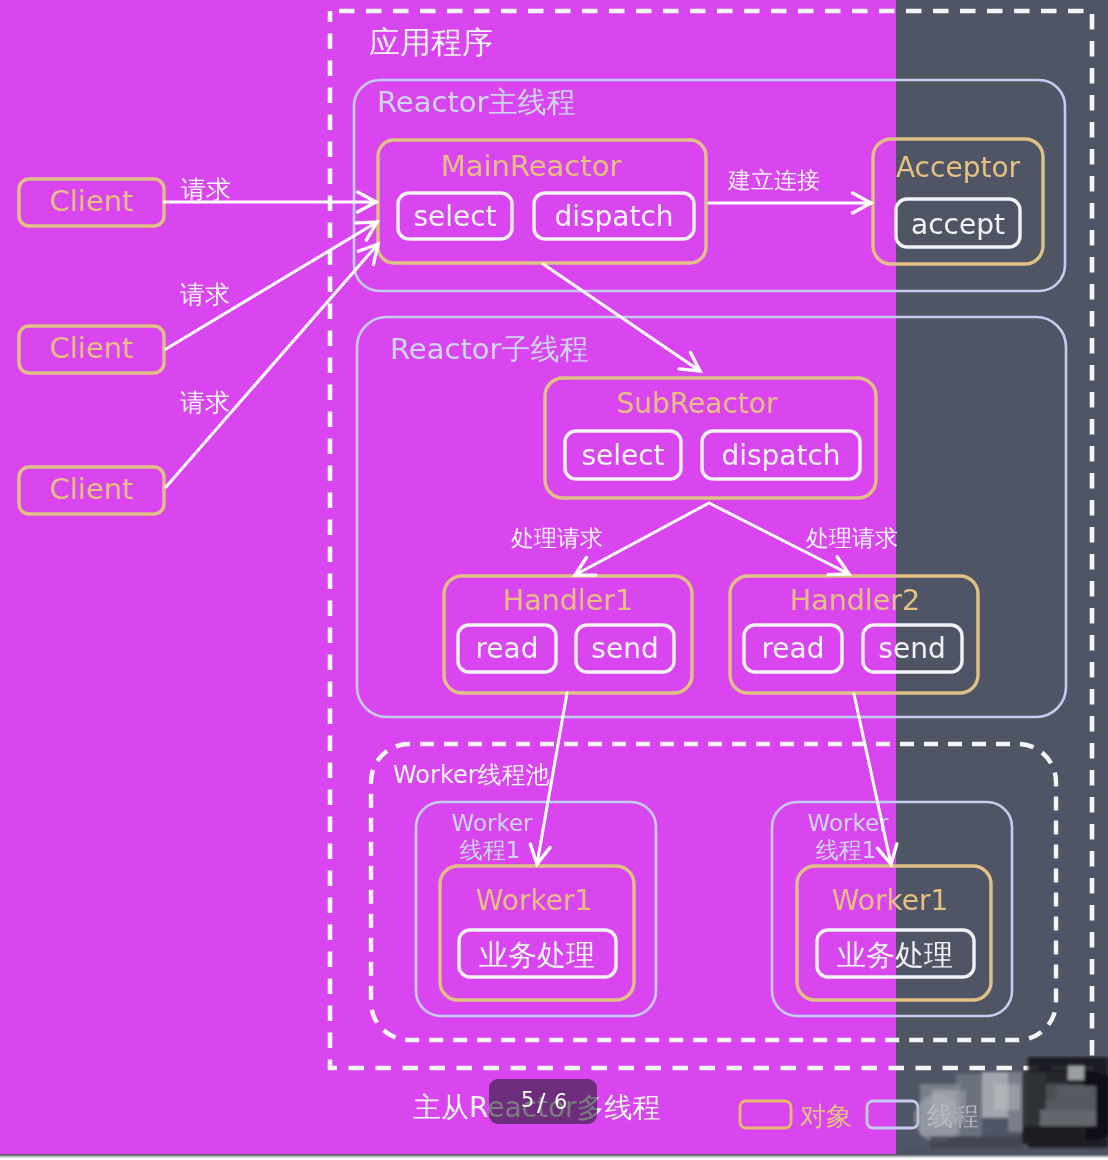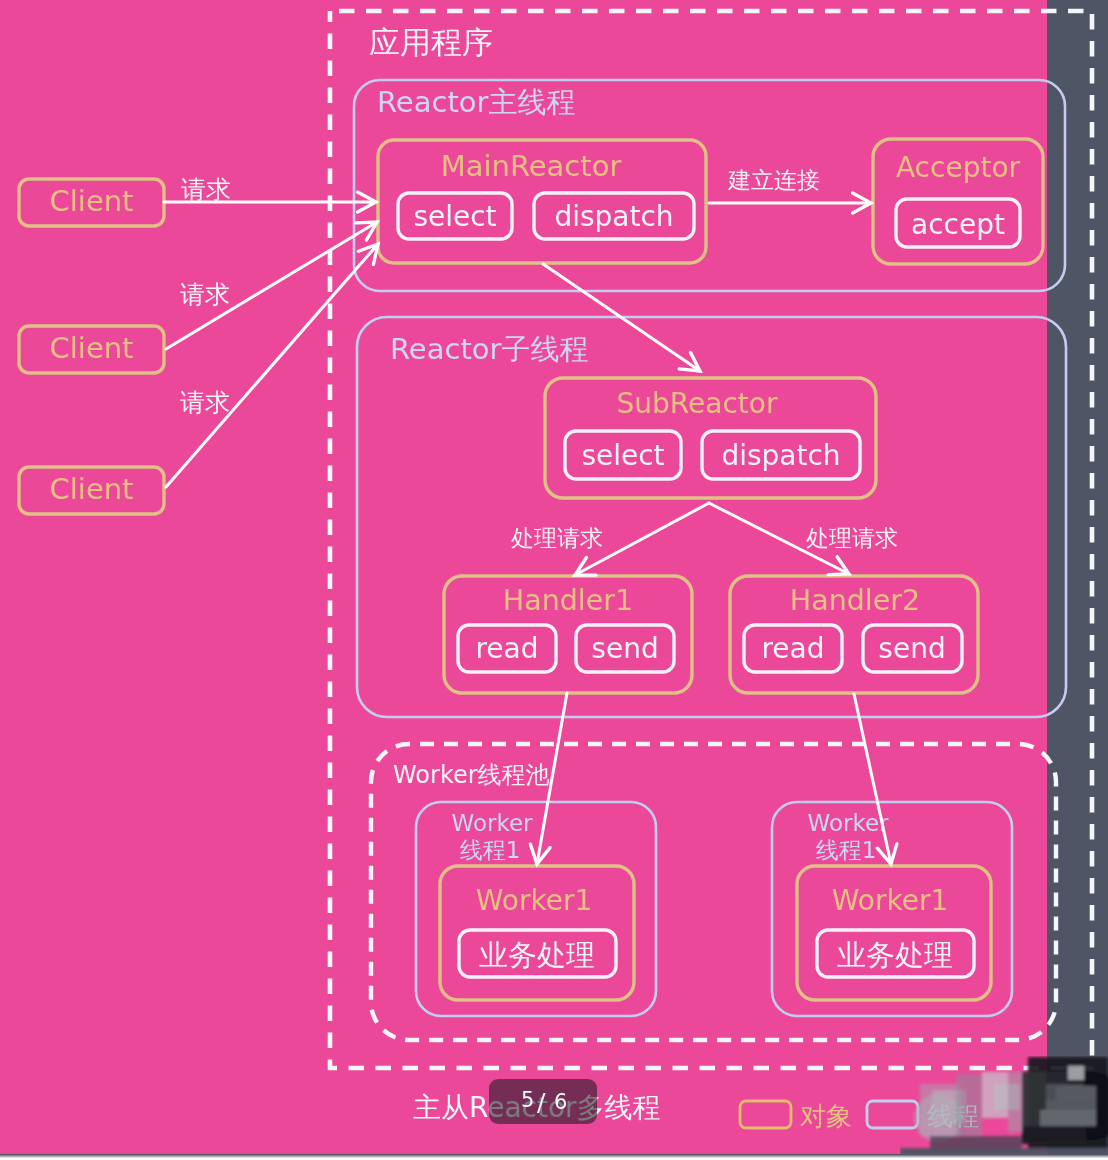--- a/index.html
+++ b/index.html
@@ -1,19 +1,19 @@
 <!DOCTYPE html>
 <html><head>
 <meta charset="utf-8">
 <title>主从Reactor多线程</title>
 <style>
   html,body{margin:0;padding:0;}
   body{width:1108px;height:1160px;background:#505565;overflow:hidden;
        font-family:"DejaVu Sans",sans-serif;-webkit-font-smoothing:antialiased;}
-  #stage{position:relative;width:1047px;height:1160px;background:#ec4899;}
+  #stage{position:relative;width:896px;height:1160px;background:#d946ef;}
   svg#diagram{position:absolute;left:0;top:0;display:block;}
   .lbl{font-family:"DejaVu Sans",sans-serif;}
   #page-badge{position:absolute;left:489px;top:1079px;width:108px;height:45px;
      border-radius:9px;background:rgba(22,24,29,0.55);
      color:#fbfbfc;font-size:21px;font-family:"DejaVu Sans",sans-serif;
      display:flex;align-items:flex-start;justify-content:flex-start;}
   #page-badge span{line-height:1;position:absolute;}
   #page-badge span:nth-child(1){left:32px;top:11px;}
   #page-badge span:nth-child(2){font-size:25px;left:48px;top:11px;
      font-family:"DejaVu Serif",serif;font-weight:300;}

